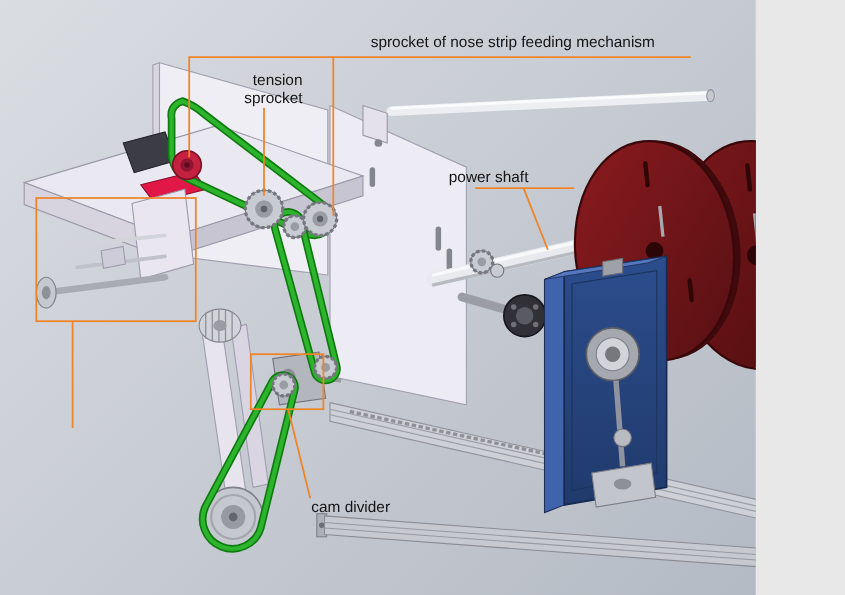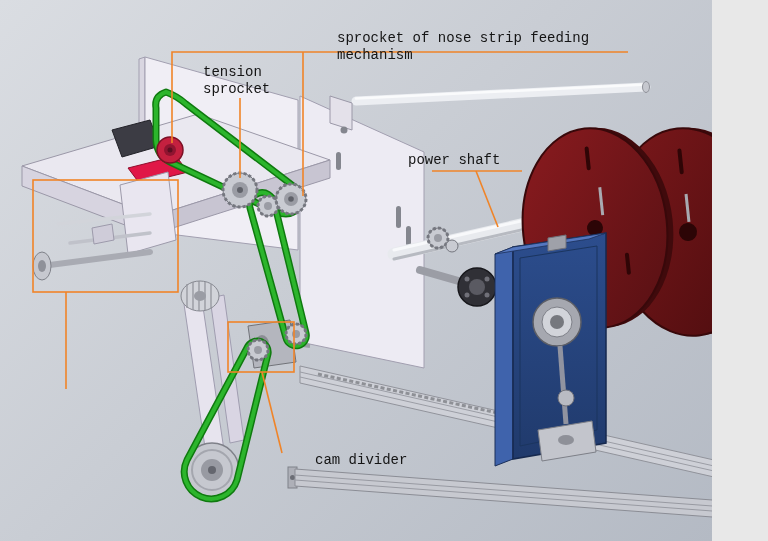--- a/index.html
+++ b/index.html
@@ -1,26 +1,27 @@
 <!DOCTYPE html>
 <html><head>
 <meta charset="utf-8">
 <style>
   html,body{margin:0;padding:0;background:#e8e8e8;}
   .canvas{
-    position:relative;width:712px;height:541px;overflow:hidden;
-    font-family:Liberation Mono, monospace;
+    position:relative;width:648px;height:541px;overflow:hidden;
+    font-family:Liberation Sans, sans-serif;
     background:linear-gradient(135deg,#dadde2 0%,#c9cdd4 45%,#b4bac4 100%);
+    padding-left:39px;
   }
   .canvas svg{position:absolute;left:0;top:0;}
   .label{
     position:absolute;font-size:14px;color:#141414;line-height:1.18;
     white-space:normal;
   }
-  .label.center{text-align:left;}
+  .label.center{text-align:right;}
 </style>
 </head>
 <body>
 
 <div class="canvas">
 
 <svg width="768" height="541" viewBox="0 0 768 541">
   <defs>
     <linearGradient id="reelR" x1="0" y1="0" x2="1" y2="1">
       <stop offset="0" stop-color="#7d181b"></stop>
@@ -222,15 +223,15 @@
   </g>
 </svg>
 
 <div class="label" style="left:337px;top:30px;width:300px;">sprocket of nose strip feeding mechanism</div>
 
 <div class="label center" style="left:203px;top:64px;width:72px;">tension sprocket</div>
 
 <div class="label" style="left:408px;top:152px;width:100px;">power shaft</div>
 
 
-<div class="label" style="left:283px;top:452px;width:110px;margin-left:32px;">cam divider</div>
+<div class="label" style="left:283px;top:452px;width:110px;">cam divider</div>
 
 </div>
 
 </body></html>

